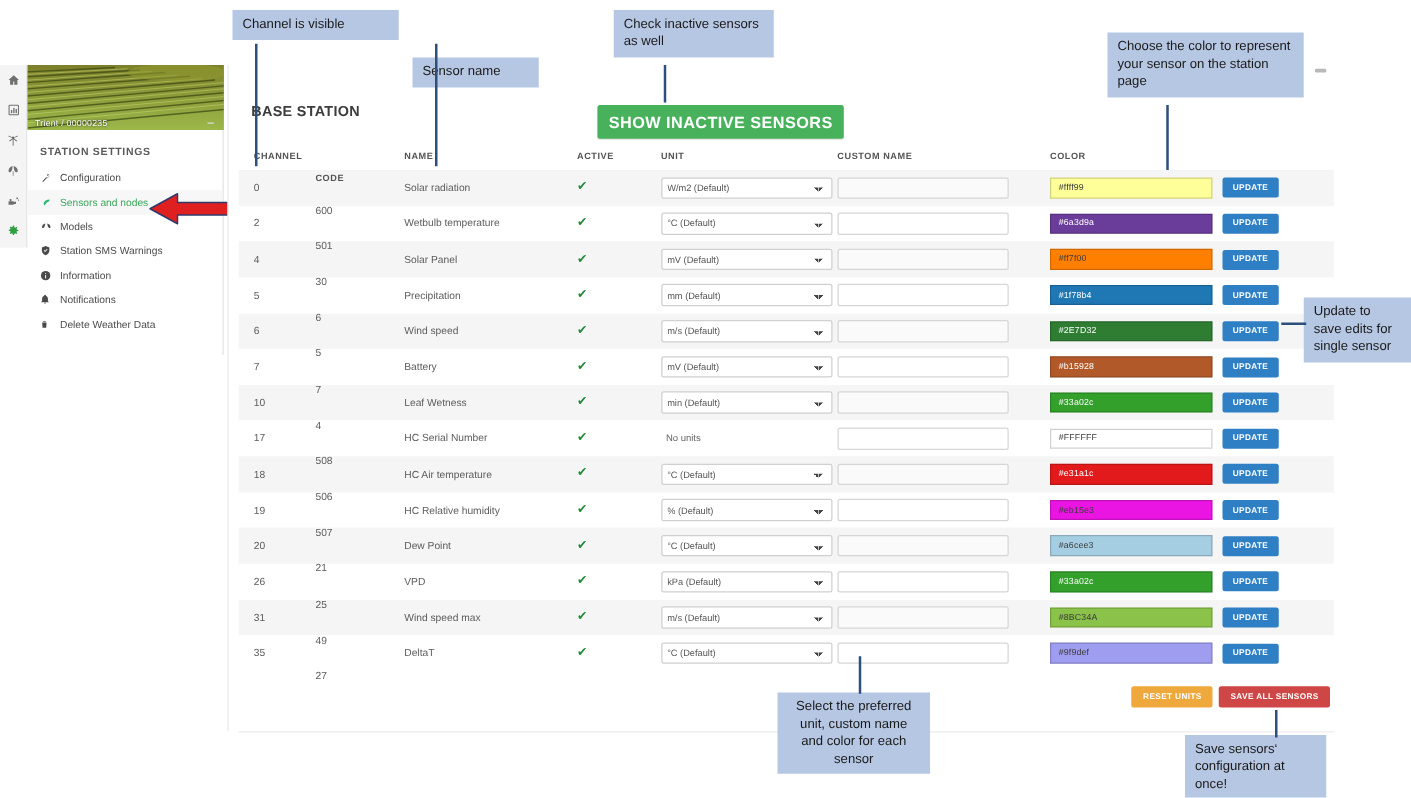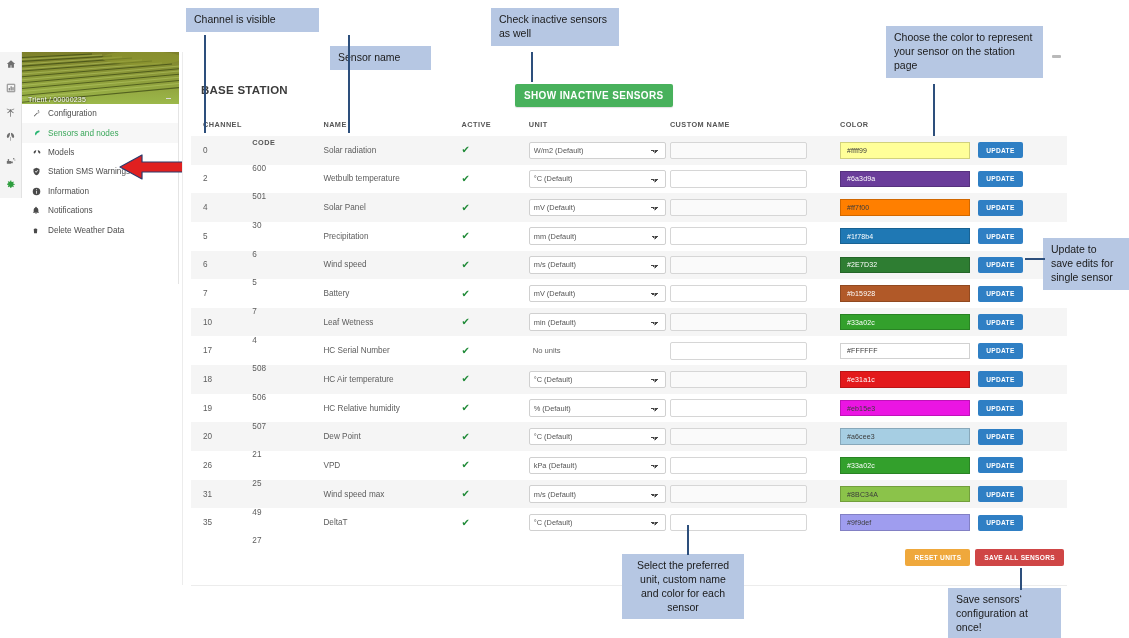--- a/index.html
+++ b/index.html
@@ -67,24 +67,23 @@
     position: absolute; left: 182px; top: 52px; width: 892px; height: 533px;
     background: #ffffff; border-left: 1px solid #ececec;
   }
   .panel-title {
     position: absolute; left: 18px; top: 32px;
     font-size: 11.5px; font-weight: 700; color: #3c3c3c; letter-spacing: .25px;
   }
   .btn-inactive {
     position: absolute; left: 295px; top: 32px;
     background: #48b15c; color: #fff; border: none; border-radius: 2px;
-    font-size: 10px; font-weight: 700; letter-spacing: .35px;
+    font-size: 13px; font-weight: 700; letter-spacing: .35px;
     padding: 6px 9px; cursor: pointer; font-family: inherit;
     box-shadow: 0 1px 1px rgba(0,0,0,.12);
-    margin-left: 37px;
   }
 
   
   .tbl { position: absolute; left: 8px; top: 60px; width: 876px; }
   .thead, .trow { display: flex; align-items: center; }
   .thead { height: 24px; }
   .th {
     font-size: 7.3px; font-weight: 700; color: #555; letter-spacing: .45px;
   }
   .trow { height: 28.65px; }
@@ -239,20 +238,21 @@
             <path d="M-16 35 L168 18"></path>
           <path d="M-16 41 L171 24"></path>
             <path d="M-18 48 L173 30"></path>
         </g>
         <ellipse cx="120" cy="6" rx="40" ry="7" fill="#8f9a30" opacity=".6"></ellipse>
       </svg>
       <div class="thumb-label">Trient / 00000235</div>
       <div class="thumb-dot"></div>
     </div>
 
+    <div class="settings-head">STATION SETTINGS</div>
 
     <div class="nav-item">
       <span class="ni-icon">
         <svg width="9" height="9" viewBox="0 0 24 24" fill="currentColor">
             <path d="M20 5.5a5 5 0 0 1-6.6 4.7L5 18.6 6.4 20l8.4-8.4A5 5 0 0 0 20 5.5zM17.2 3l-2.4 2.4 1.8 1.8L19 4.8z"></path>
           </svg>
       </span>
       <span class="nav-label">Configuration</span>
     </div>
     <div class="nav-item selected">

